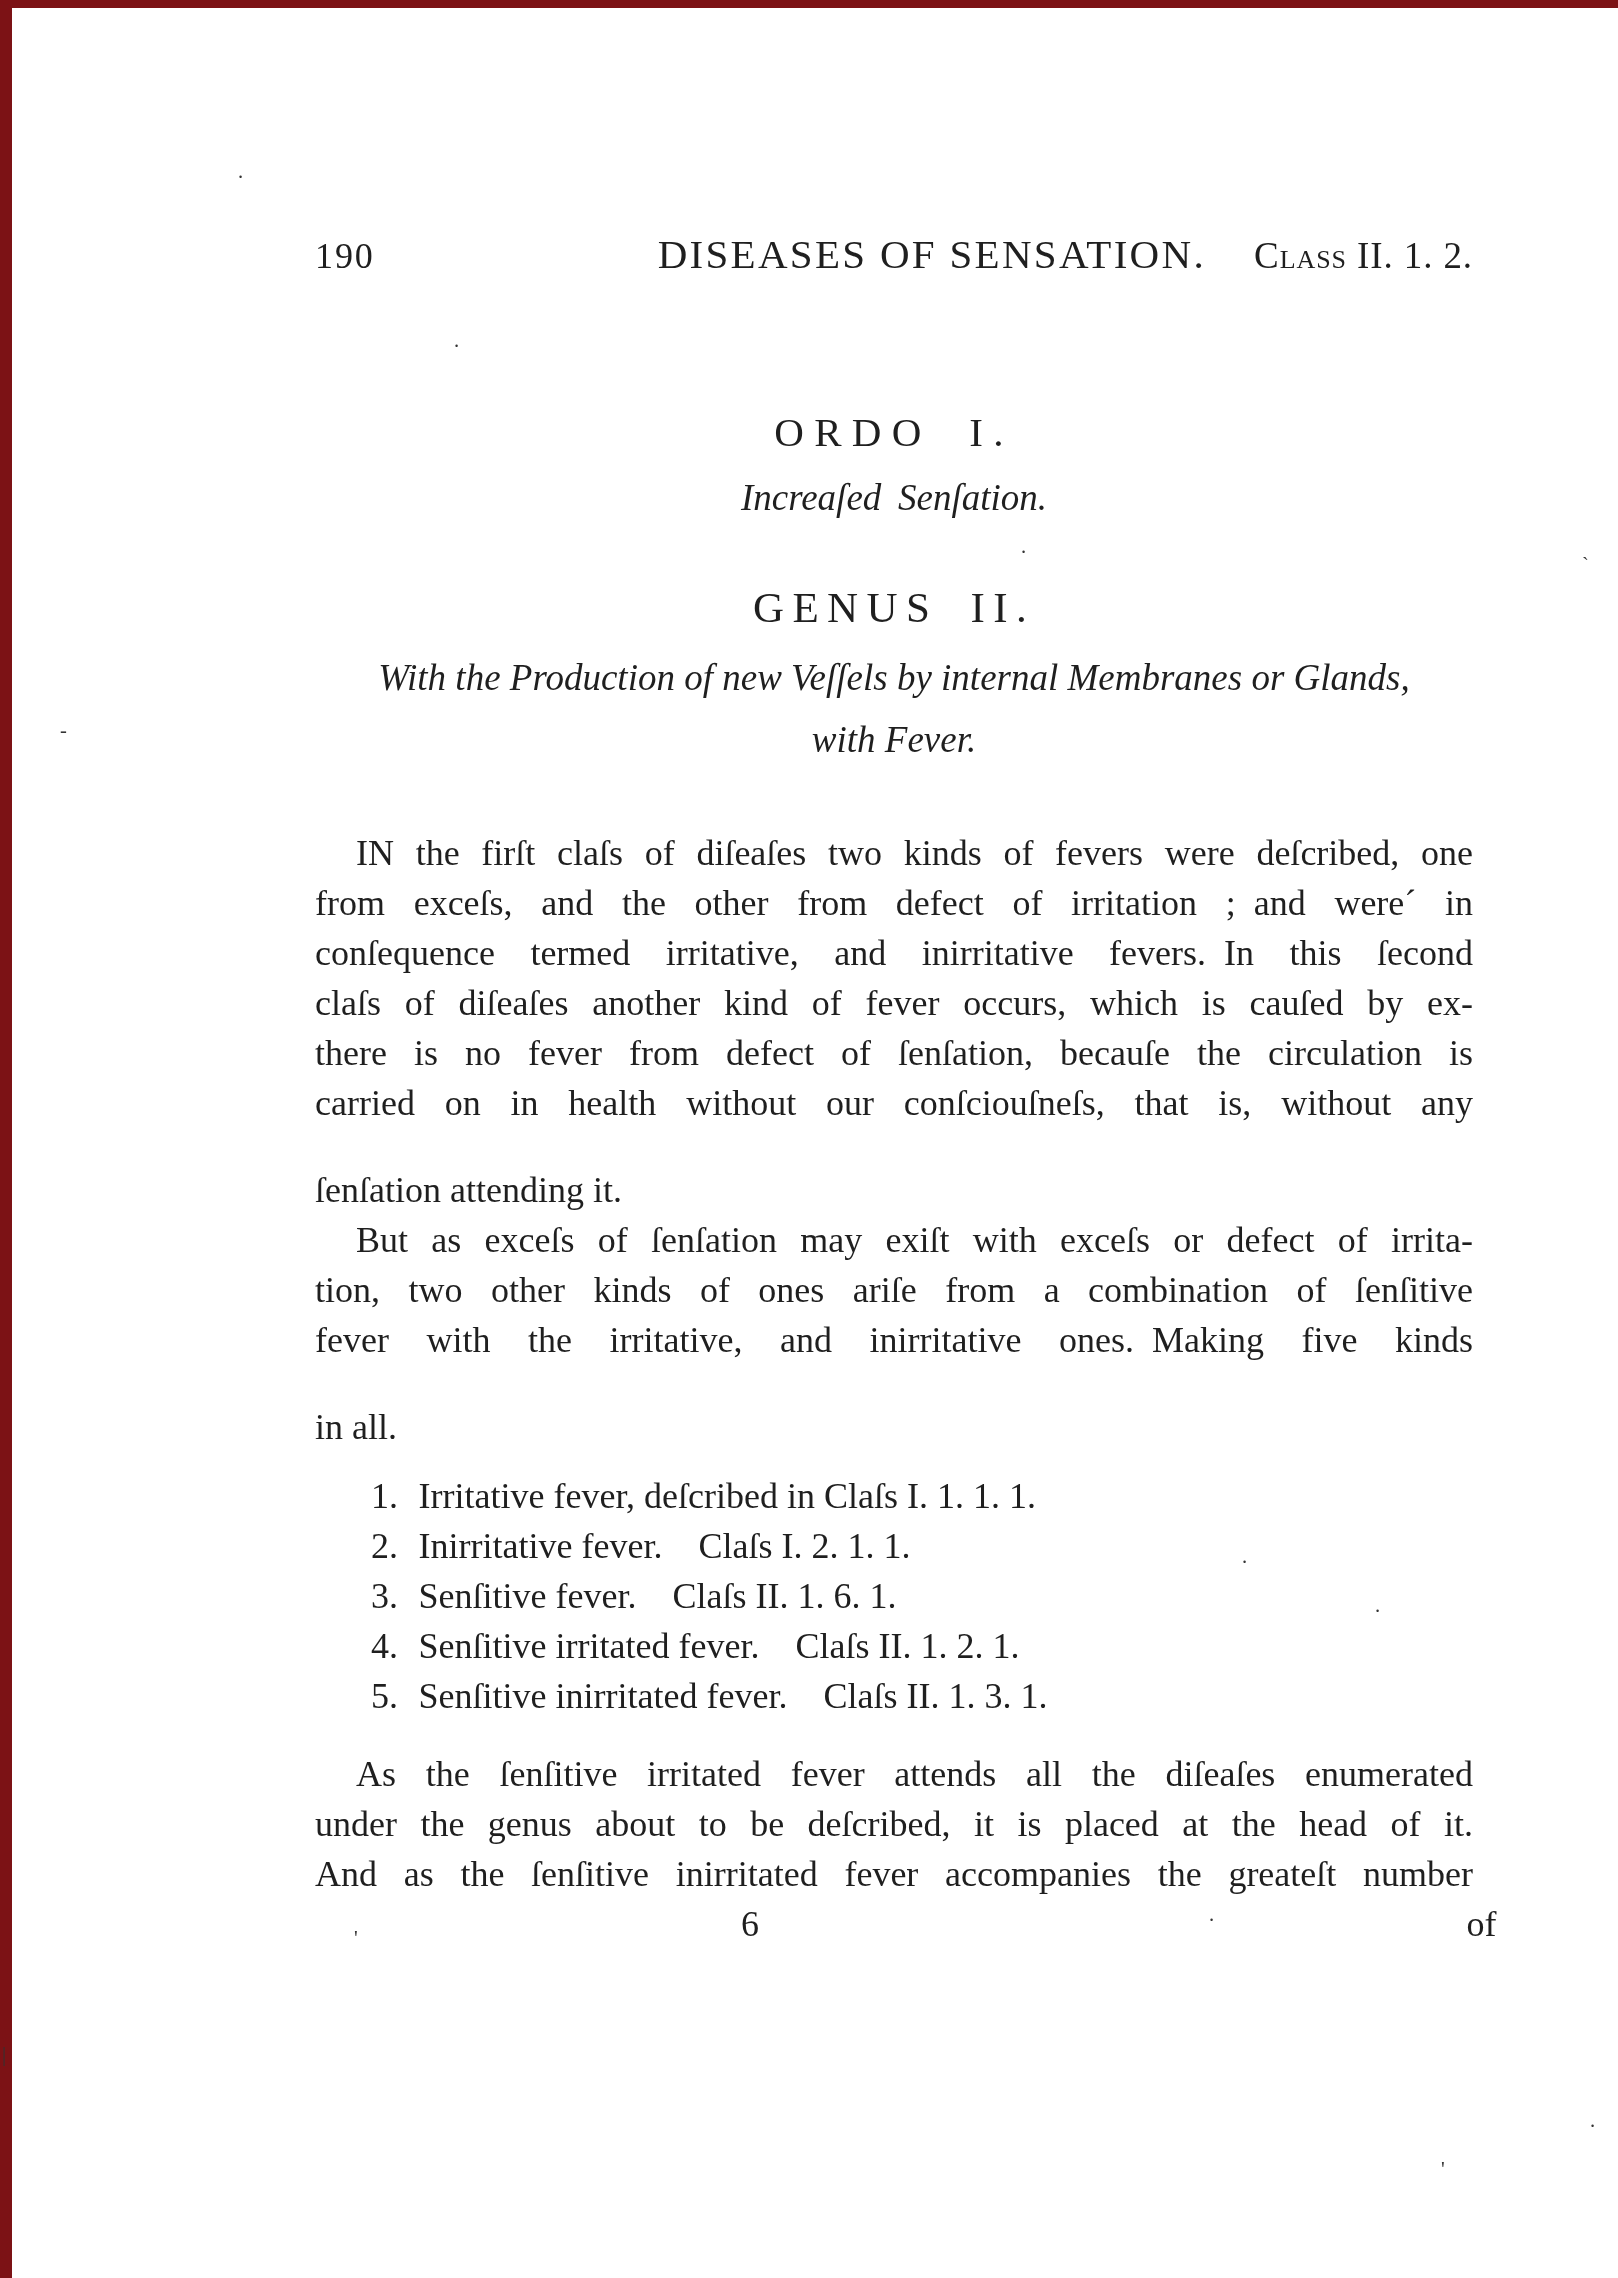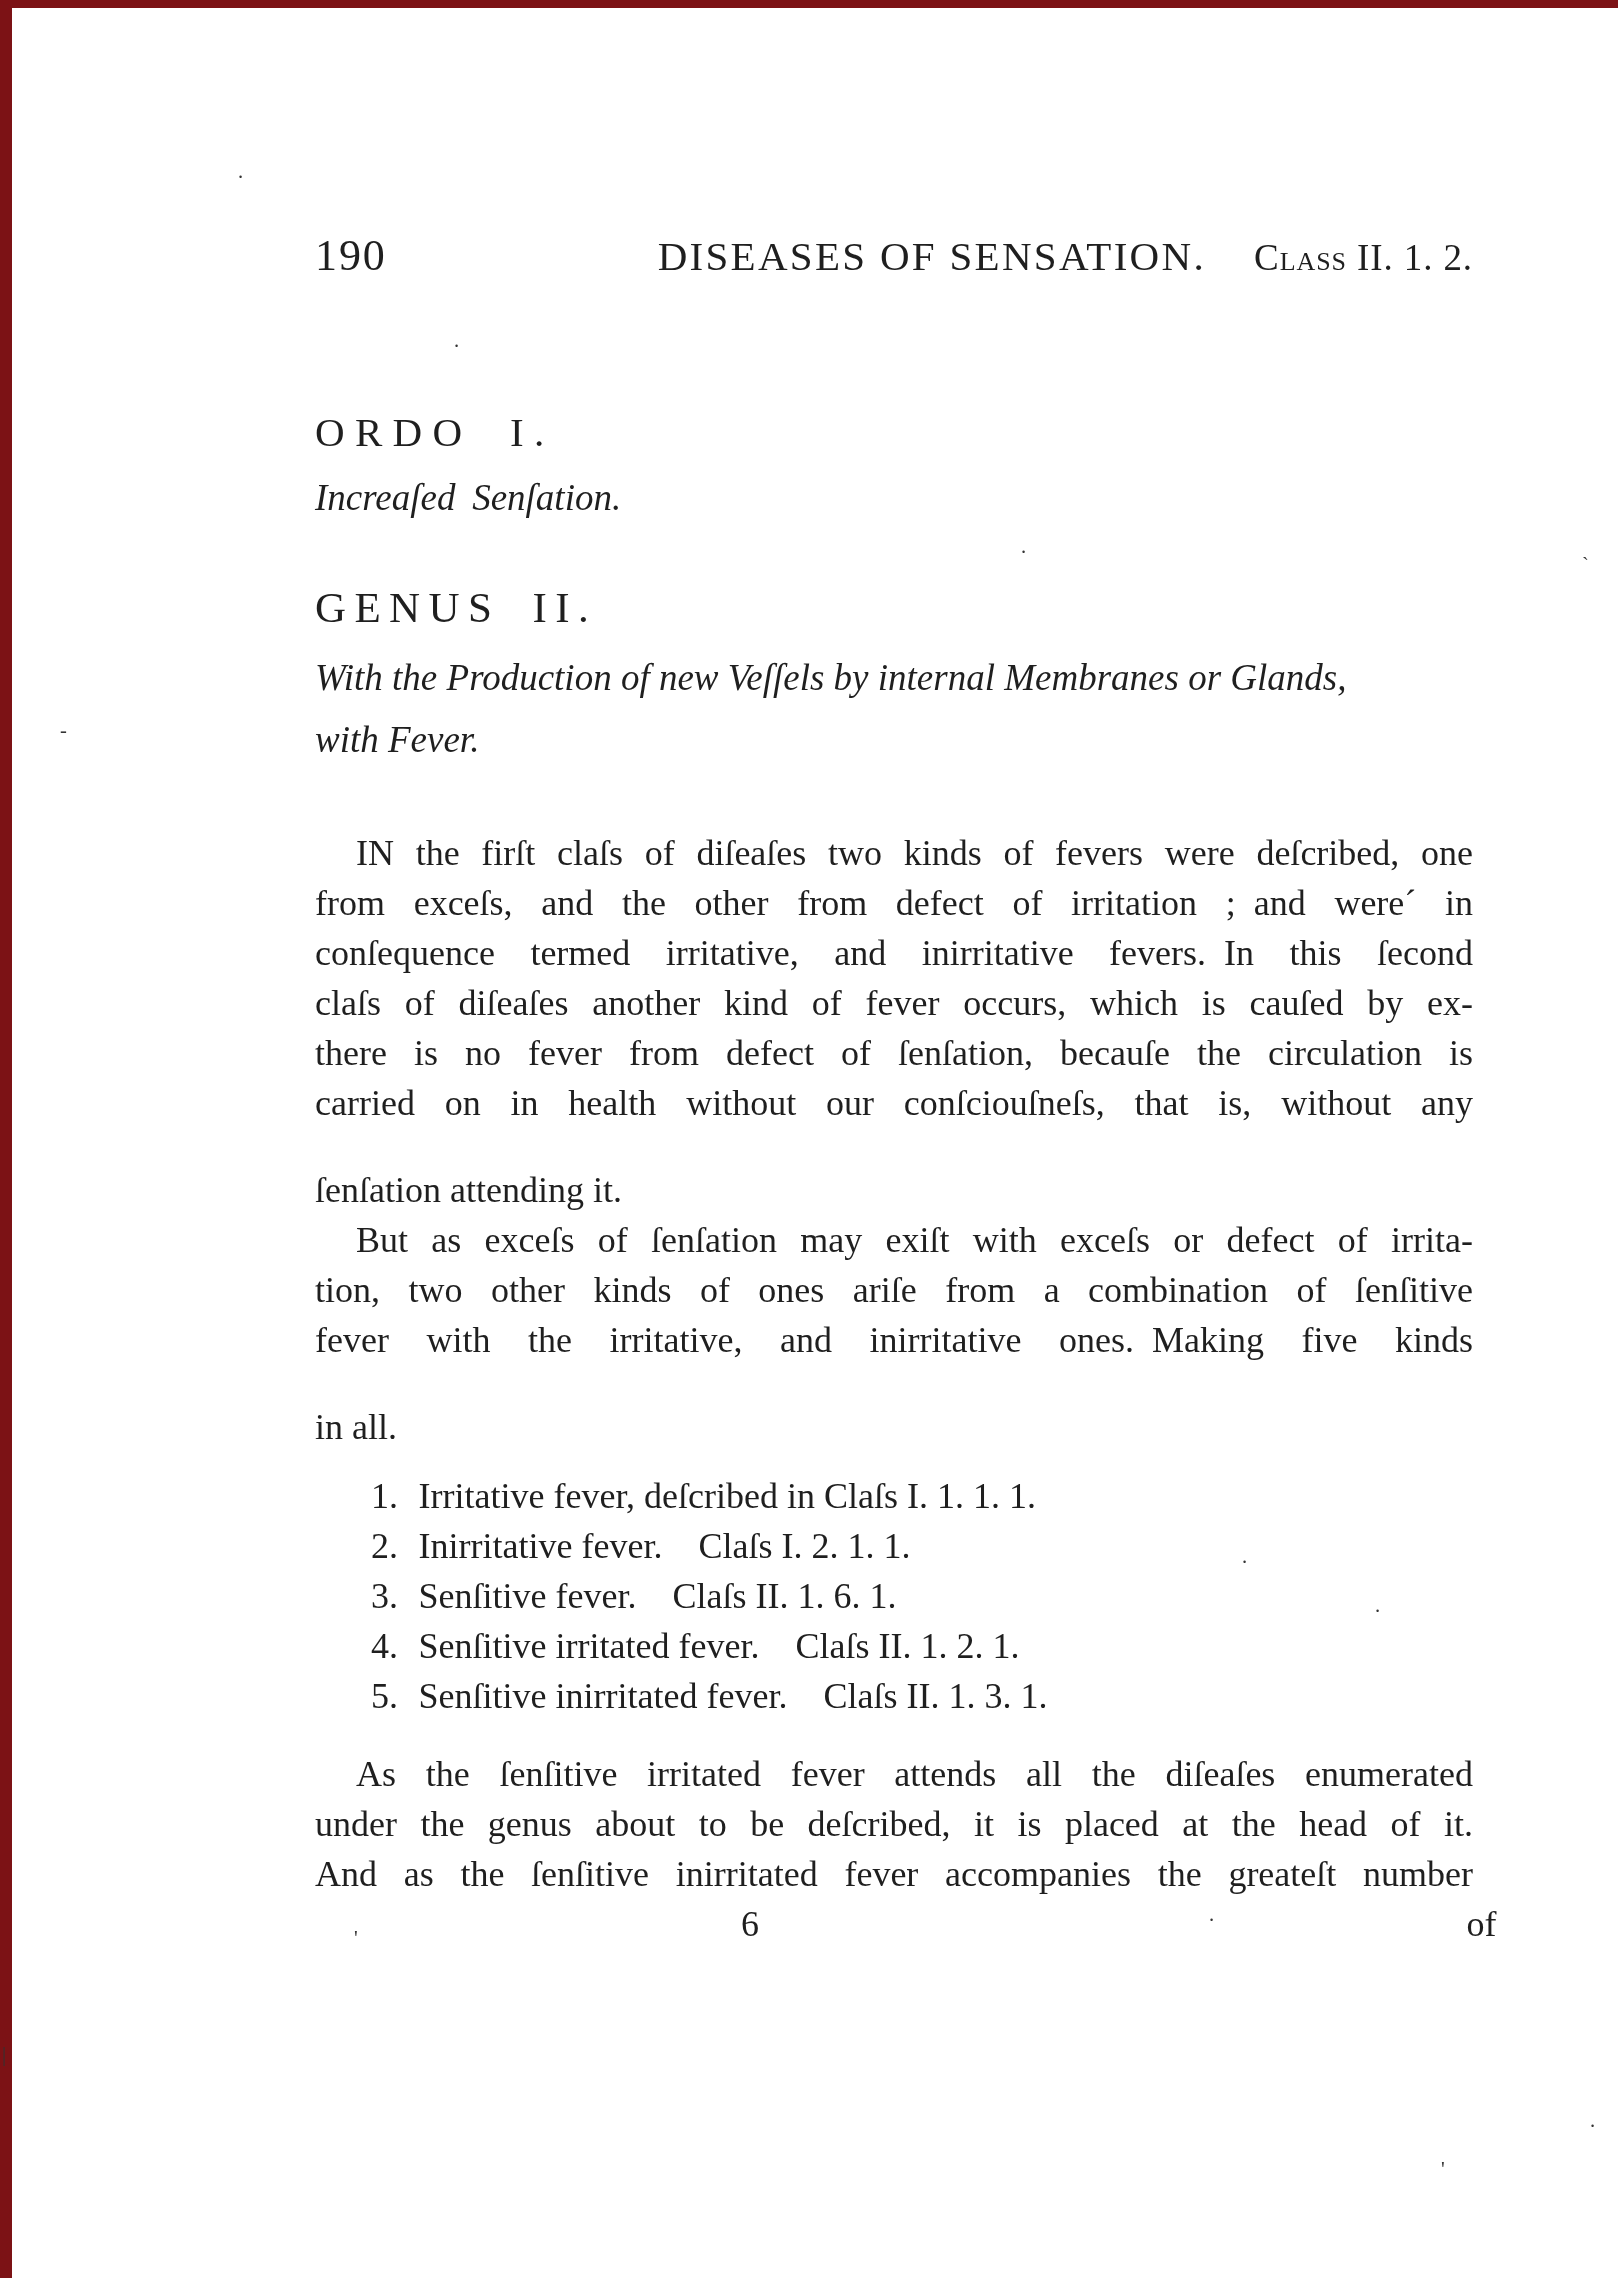--- a/index.html
+++ b/index.html
@@ -7,25 +7,25 @@
     width:1619px;height:2279px;position:relative;
     background:#ffffff;color:#1f1f1f;
     font-family:"Liberation Serif", serif;
     overflow:hidden;
   }
   
   .edge-left{position:absolute;left:0;top:0;width:12px;height:2279px;}
   .edge-top{position:absolute;left:0;top:0;width:1619px;height:8.4px;}
 
   .header{position:absolute;left:315px;top:230px;width:1158px;display:flex;align-items:baseline;}
-  .pagenum{font-size:44px;letter-spacing:1.9px;min-width:159px;}
+  .pagenum{font-size:36px;letter-spacing:1.9px;min-width:159px;}
   .running-title{flex:1;text-align:right;font-size:41px;letter-spacing:2.3px;white-space:nowrap;}
   .class-ref{font-size:37px;font-variant:small-caps;letter-spacing:0.9px;min-width:267px;text-align:right;}
 
-  .centered{position:absolute;left:315px;width:1158px;text-align:left;white-space:nowrap;}
+  .centered{position:absolute;left:315px;width:1158px;text-align:center;white-space:nowrap;}
   .h-ordo{top:408px;font-size:41px;letter-spacing:10.3px;word-spacing:17px;}
   .h-ordo-sub{top:476px;font-size:37px;font-style:italic;word-spacing:7.5px;}
   .h-genus{top:583px;font-size:43px;letter-spacing:8.4px;word-spacing:13px;}
   .h-genus-sub1{top:656px;font-size:37px;font-style:italic;}
   .h-genus-sub2{top:718px;font-size:37px;font-style:italic;}
 
   .body-col{position:absolute;left:315px;top:828px;width:1158px;font-size:36px;line-height:50px;}
   .jline{height:50px;overflow:hidden;text-align:justify;text-align-last:justify;}
   .jline.last{text-align-last:left;margin-top:37px;}
   .jline.indent{text-indent:41px;}

